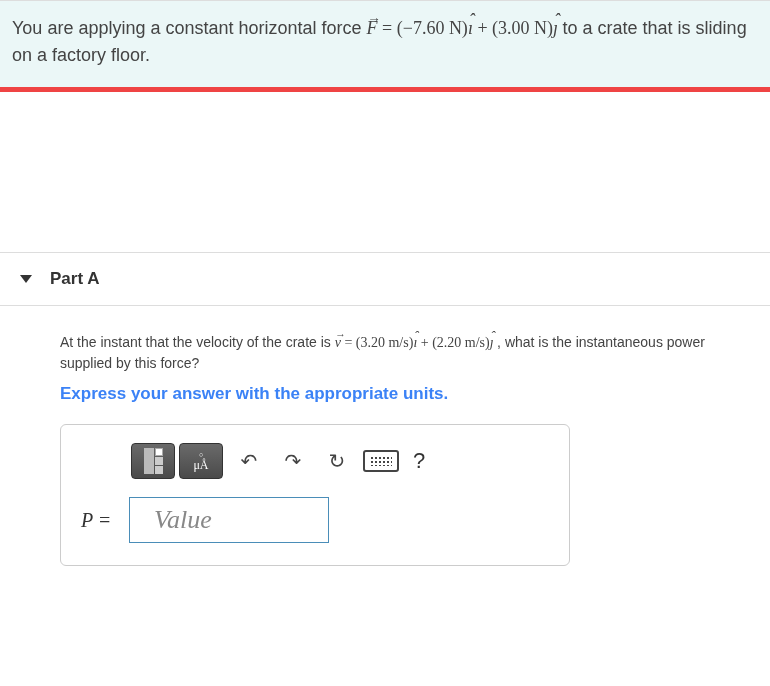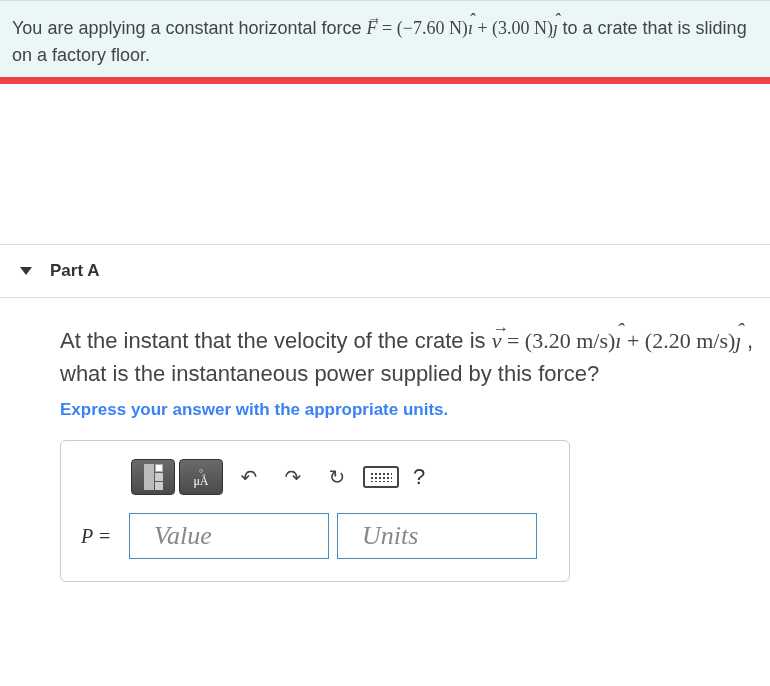--- a/index.html
+++ b/index.html
@@ -8,22 +8,22 @@
     padding: 0;
     font-family: Arial, Helvetica, sans-serif;
     font-size: 18px;
     color: #333;
     width: 770px;
     background: #fff;
   }
   .problem-statement {
     background: #ebf7f7;
     border-top: 1px solid #ddd;
-    border-bottom: 7px solid #ef4444;
-    padding: 14px 12px 8px 12px;
+    border-bottom: 5px solid #ef4444;
+    padding: 14px 12px 18px 12px;
     font-size: 18px;
     color: #444;
     line-height: 1.5;
   }
   .gap {
     height: 160px;
   }
   .part-header {
     border-top: 1px solid #ddd;
     border-bottom: 1px solid #ddd;
@@ -41,21 +41,21 @@
   .part-title {
     font-weight: bold;
     font-size: 17px;
     color: #333;
     text-align: right;
   }
   .part-body {
     padding: 26px 12px 20px 60px;
   }
   .question-text {
-    font-size: 22px;
+    font-size: 14px;
     color: #444;
     line-height: 1.5;
     margin-bottom: 10px;
   }
   .instruction {
     font-weight: bold;
     font-size: 17px;
     color: #3b82f6;
     margin-bottom: 20px;
   }
@@ -256,18 +256,15 @@
       <div class="help-btn">
         <span>?</span>
       </div>
     </div>
 
     <div class="answer-row">
       <div class="var-label">P =</div>
       <div class="value-input">
         <span>Value</span>
       </div>
-      <div class="units-input">
-        <span>Units</span>
-      </div>
     </div>
   </div>
 </div>
 
 </body></html>

